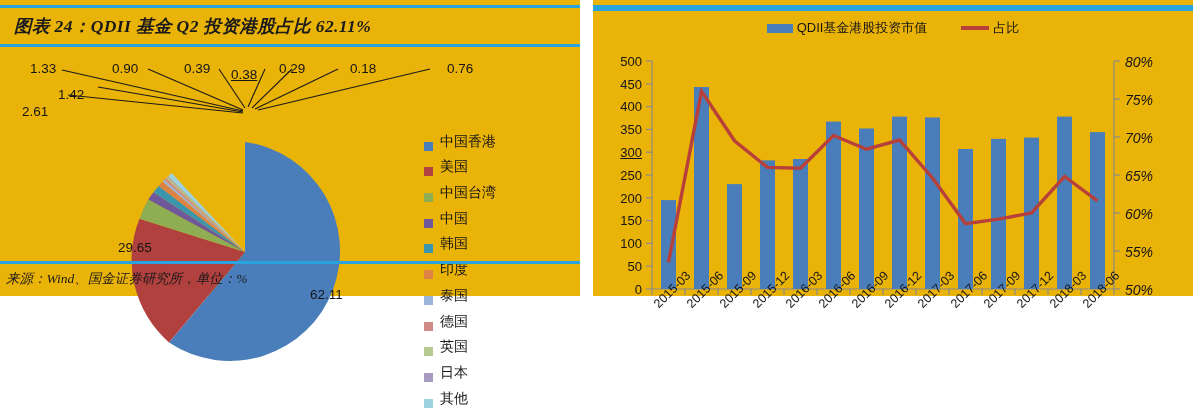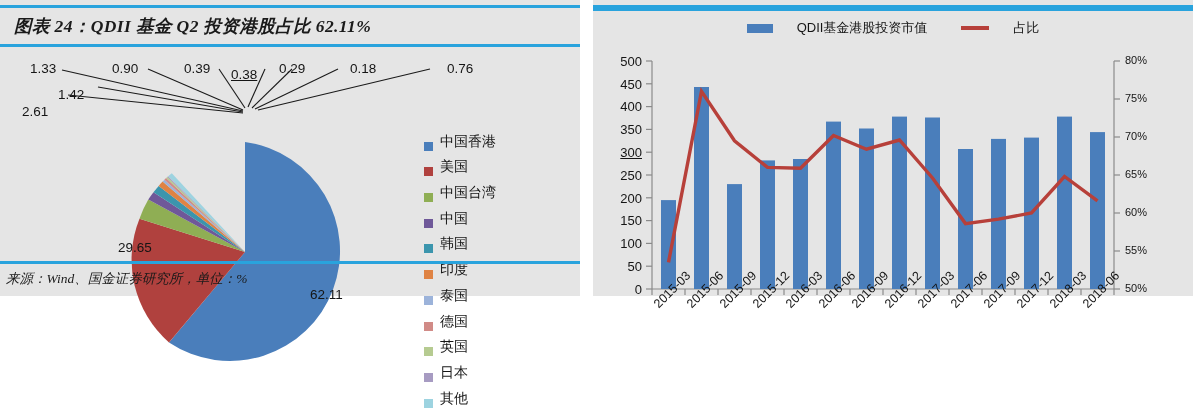--- a/index.html
+++ b/index.html
@@ -5,21 +5,21 @@
   html,body{margin:0;padding:0;}
   body{
     width:1193px;height:414px;
     background:#ffffff;
     font-family:"Liberation Sans","DejaVu Sans",sans-serif;
     overflow:hidden;
   }
   .page{position:relative;width:1193px;height:414px;display:flex;}
   .panel{
     position:relative;
-    background:#e5e5e5;
+    background:#eab308;
     height:296px;
     box-sizing:border-box;
   }
   .panel-left{width:580px;}
   .gutter{width:13px;height:414px;background:#ffffff;}
   .panel-right{width:600px;}
 
   .rule{height:3px;background:#29a3dd;width:100%;}
   .rule.top{margin-top:5px;}
   .title{
@@ -69,31 +69,31 @@
     font-family:"Liberation Sans","DejaVu Sans",sans-serif;
     white-space:nowrap;
   }
 
   
   .bar-area{position:relative;width:600px;height:330px;}
   .bar-legend{
     position:absolute;top:8px;left:0;width:600px;
     display:flex;justify-content:center;align-items:center;gap:34px;
   }
-  .bl-item{display:flex;align-items:center;gap:24px;}
+  .bl-item{display:flex;align-items:center;gap:4px;}
   .bl-bar{width:26px;height:9px;background:#4a7ebb;display:inline-block;}
   .bl-line{width:28px;height:4px;background:#b7403a;display:inline-block;}
   .bl-text{font-size:13px;color:#151515;white-space:nowrap;}
   .axis-lbl{
     position:absolute;font-size:13px;color:#151515;
     text-align:right;white-space:nowrap;
   }
   .axis-lbl-r{
-    position:absolute;font-size:11px;color:#151515;
-    text-align:center;white-space:nowrap;
+    position:absolute;font-size:14px;color:#151515;
+    text-align:center;white-space:nowrap;font-style:italic;
   }
   .xtick{
     position:absolute;
     font-size:12.5px;color:#151515;
     transform:rotate(-45deg);
     transform-origin:left top;
     white-space:nowrap;
   }
 </style>
 </head>

